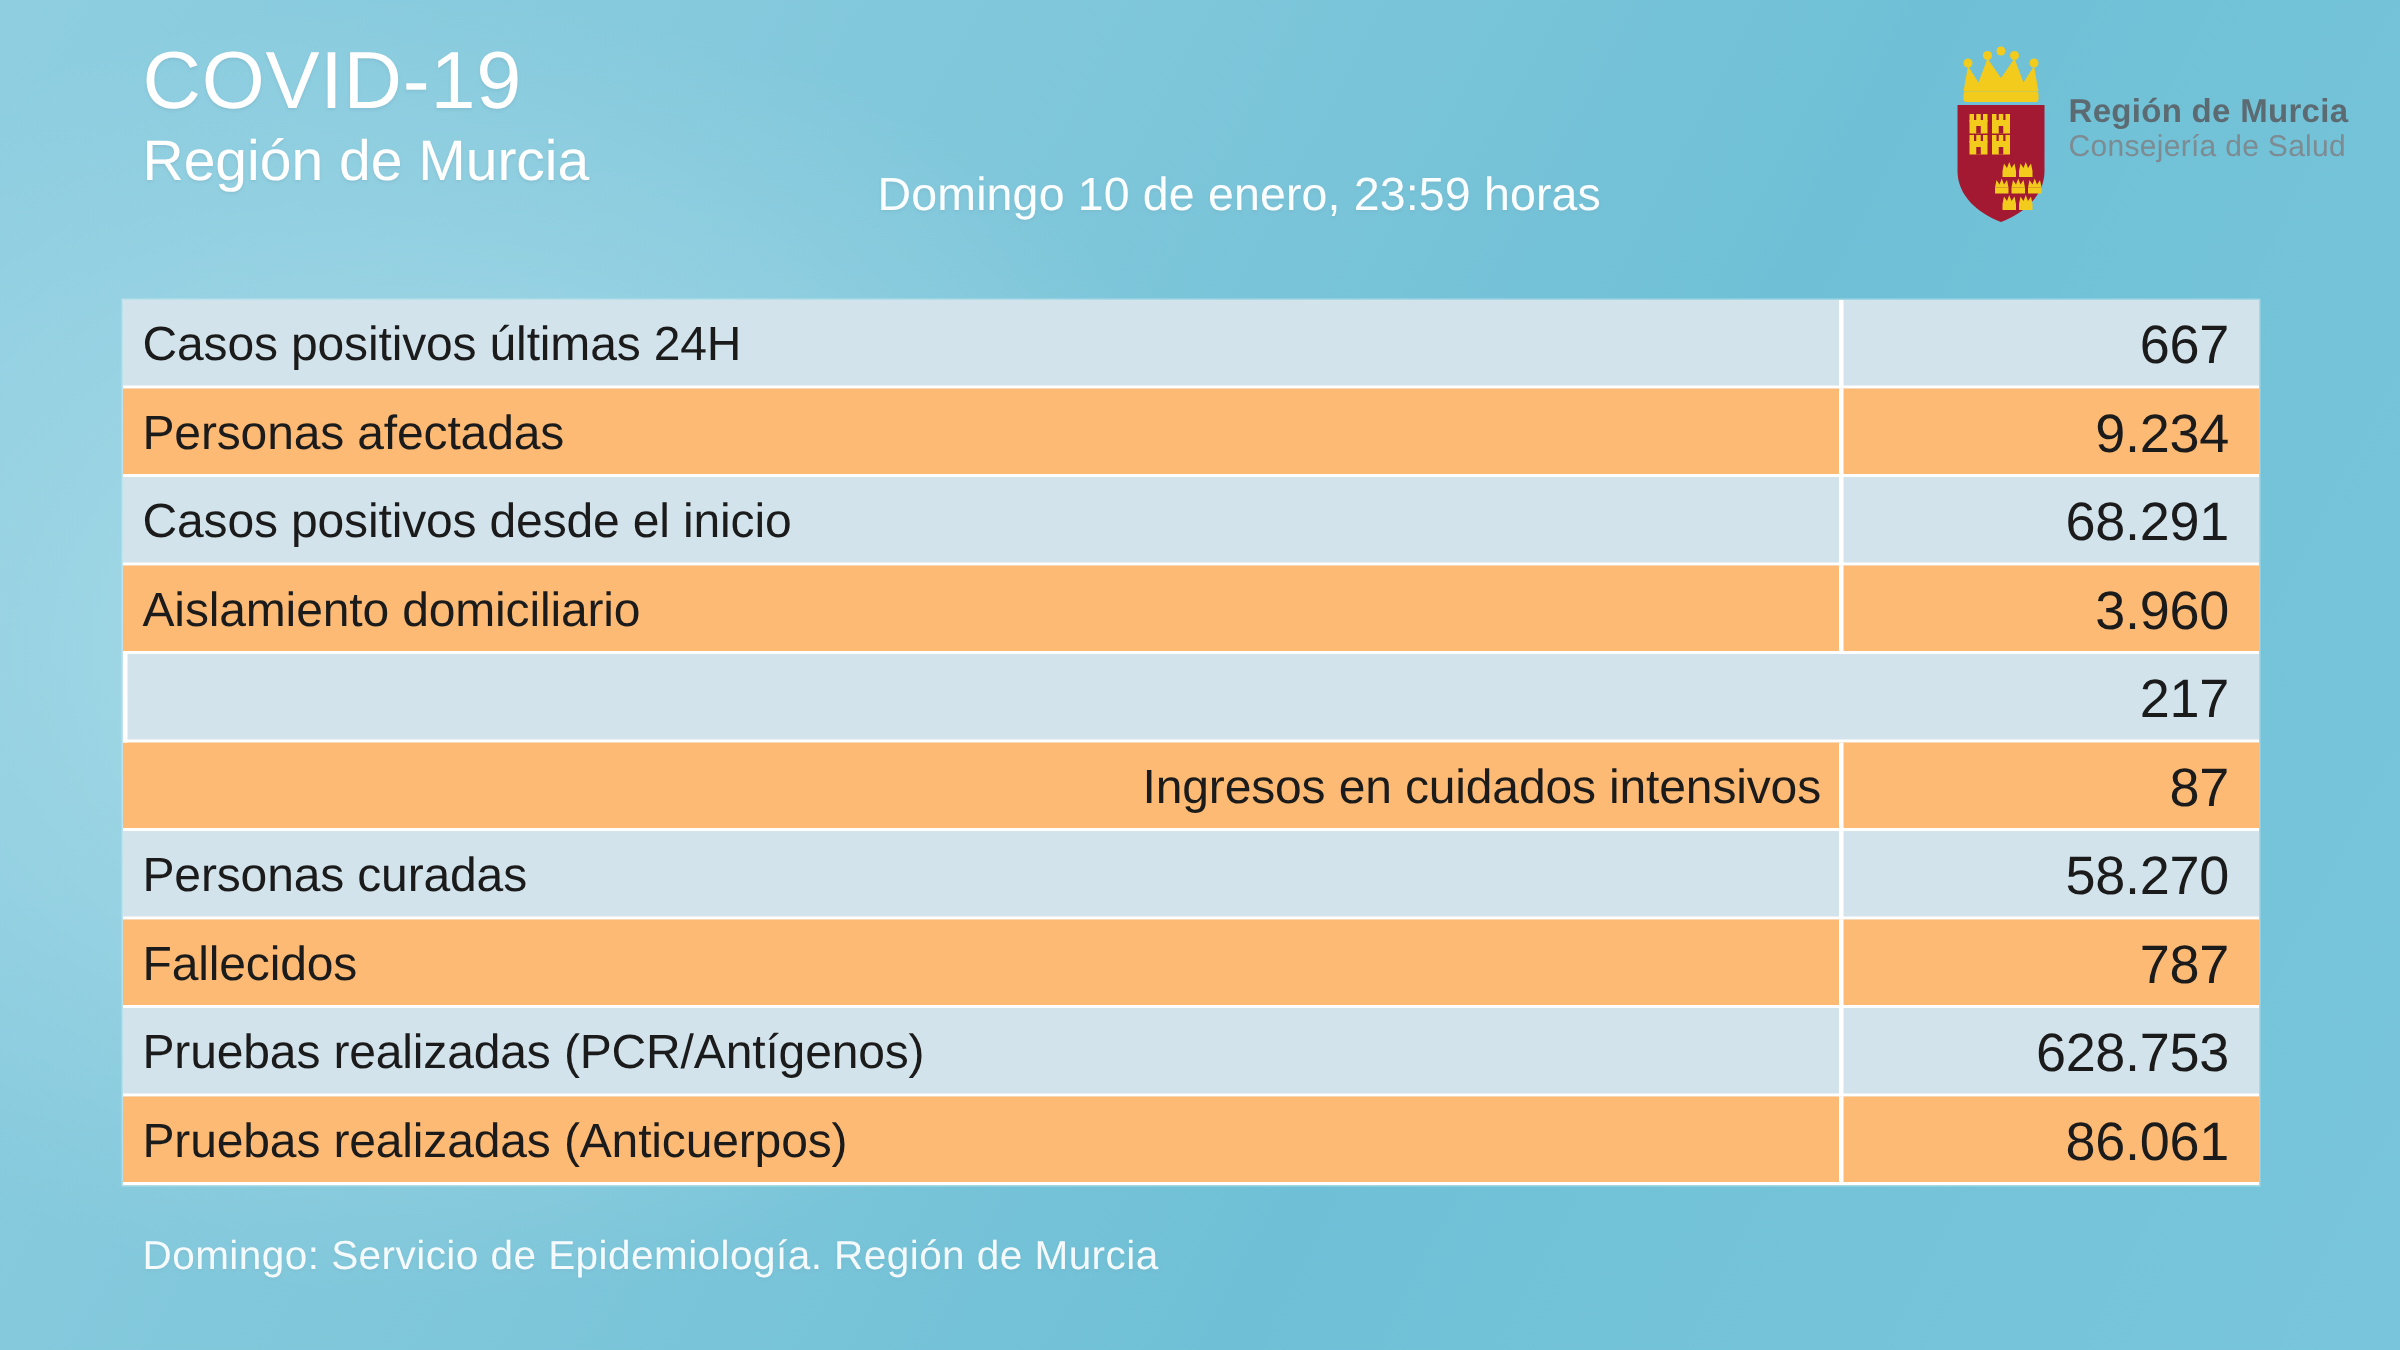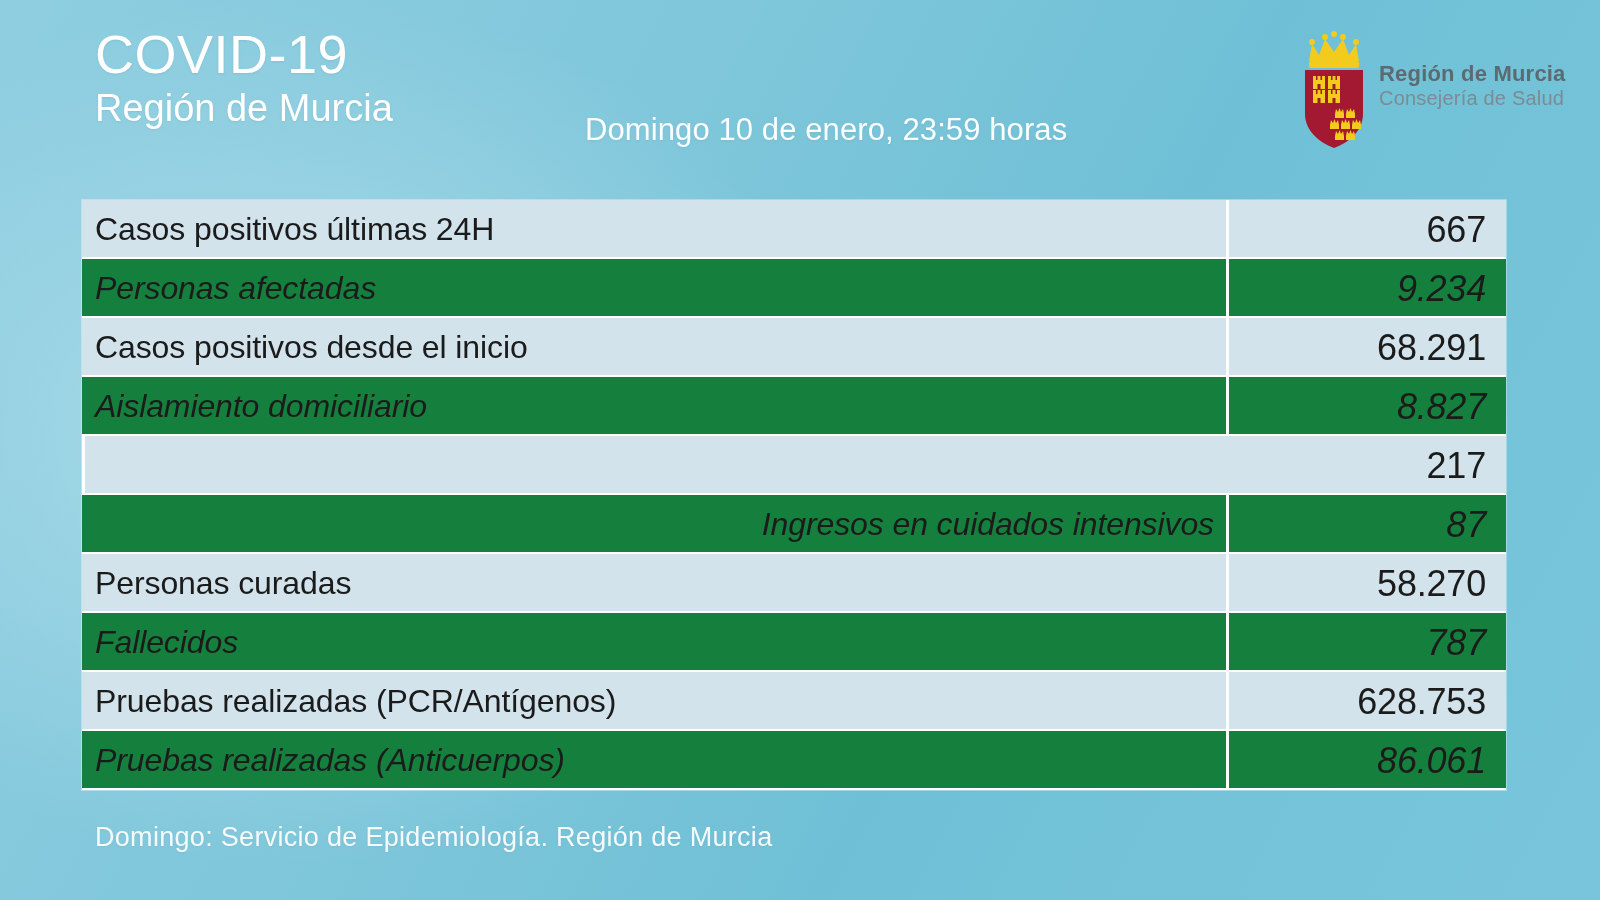--- a/index.html
+++ b/index.html
@@ -110,21 +110,21 @@
   }
 
   .row {
     display: flex;
     align-items: center;
     height: 59px;
     position: relative;
   }
 
   .row.tint   { background: #d2e3ec; }
-  .row.plain  { background: #15803d; font-style: italic; }
+  .row.plain  { background: #fdba74; }
 
   .row::after {
     content: "";
     position: absolute;
     left: 0; right: 0; bottom: 0;
     height: 2px;
     background: #ffffff;
   }
 
   .cell-label {
@@ -288,21 +288,21 @@
       <div class="cell-value">9.234</div>
     </div>
     <div class="row tint">
       <div class="cell-label">Casos positivos desde el inicio</div>
       <div class="col-divider"></div>
       <div class="cell-value">68.291</div>
     </div>
     <div class="row plain">
       <div class="cell-label">Aislamiento domiciliario</div>
       <div class="col-divider"></div>
-      <div class="cell-value">8.827</div>
+      <div class="cell-value">3.960</div>
     </div>
     <div class="row tint">
       <div class="col-divider"></div>
       <div class="cell-value">217</div>
     </div>
     <div class="row plain">
       <div class="cell-label indent">Ingresos en cuidados intensivos</div>
       <div class="col-divider"></div>
       <div class="cell-value">87</div>
     </div>

